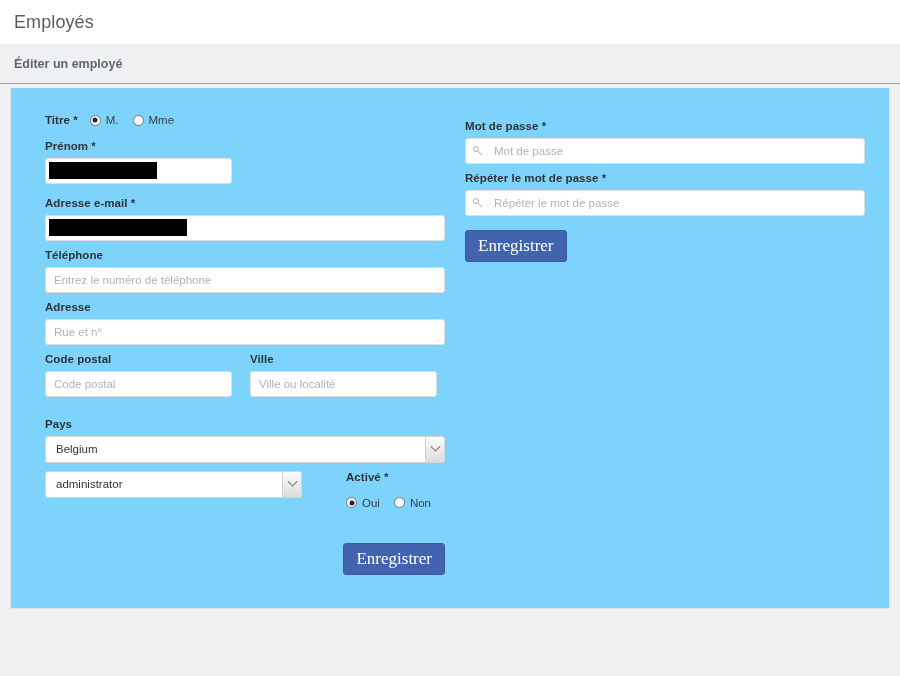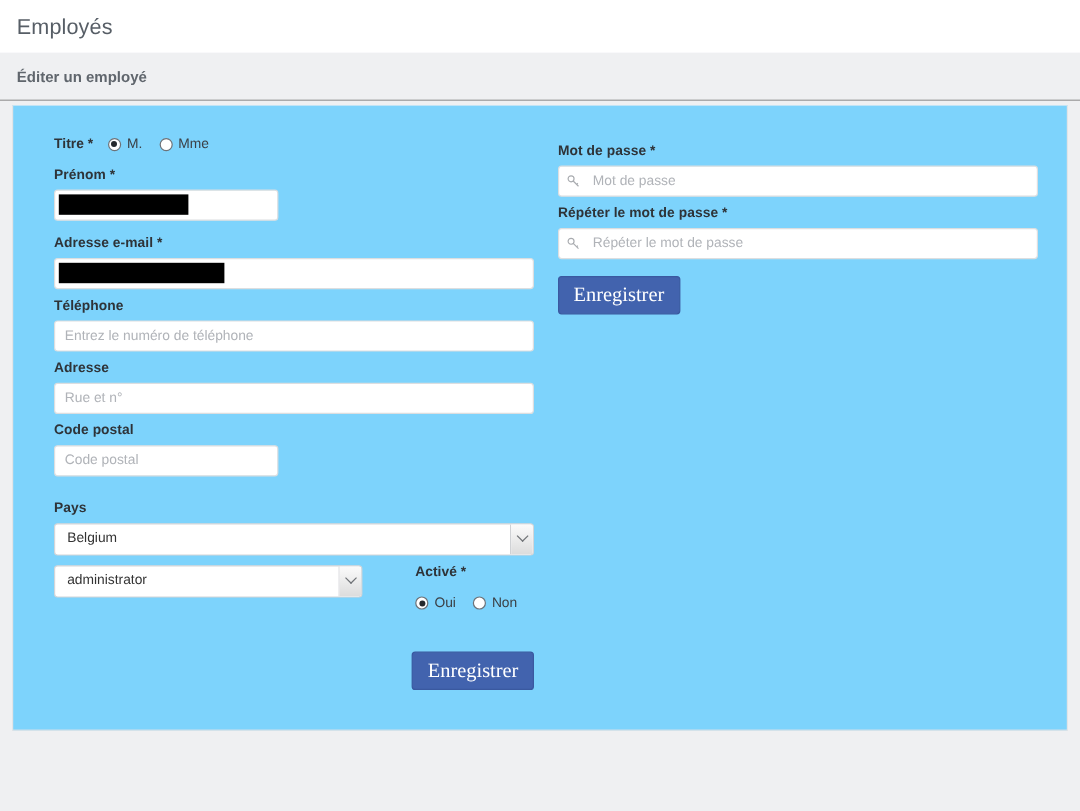--- a/index.html
+++ b/index.html
@@ -249,20 +249,24 @@
           <input class="input" placeholder="Rue et n°" style="">
         </div>
 
         <div class="spacer-8"></div>
 
         <div class="row2">
           <div class="field w-half">
             <span class="label">Code postal</span>
             <input class="input" placeholder="Code postal" style="">
           </div>
+          <div class="field w-half">
+            <span class="label">Ville</span>
+            <input class="input" placeholder="Ville ou localité" style="">
+          </div>
         </div>
 
         <div class="spacer-8"></div>
 
         <div class="field">
           <span class="label">Pays</span>
           <div class="select-wrap w-pays">
             <div class="select">Belgium</div>
             <span class="select-btn">
               <span class="chev"></span>

